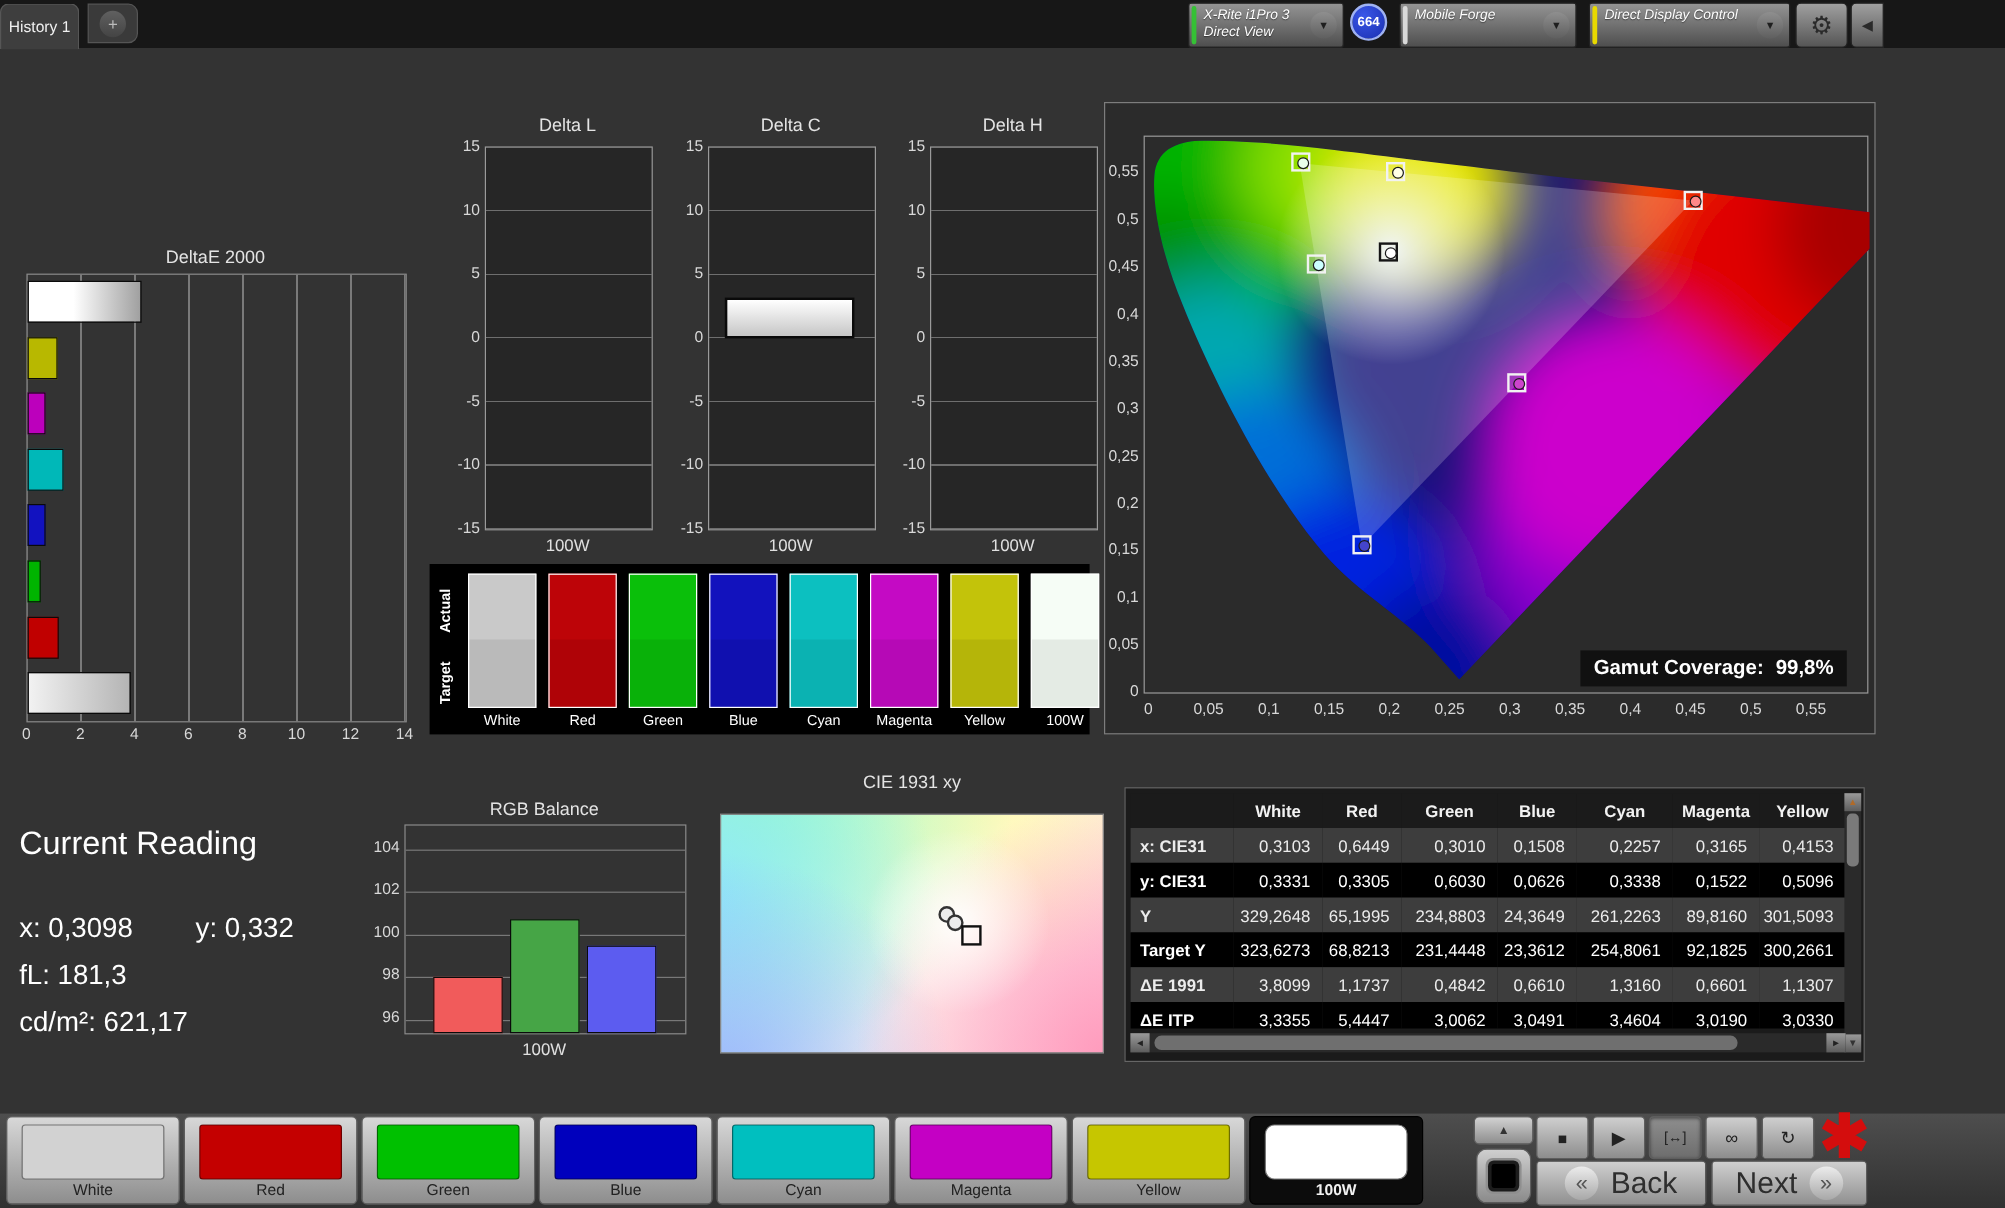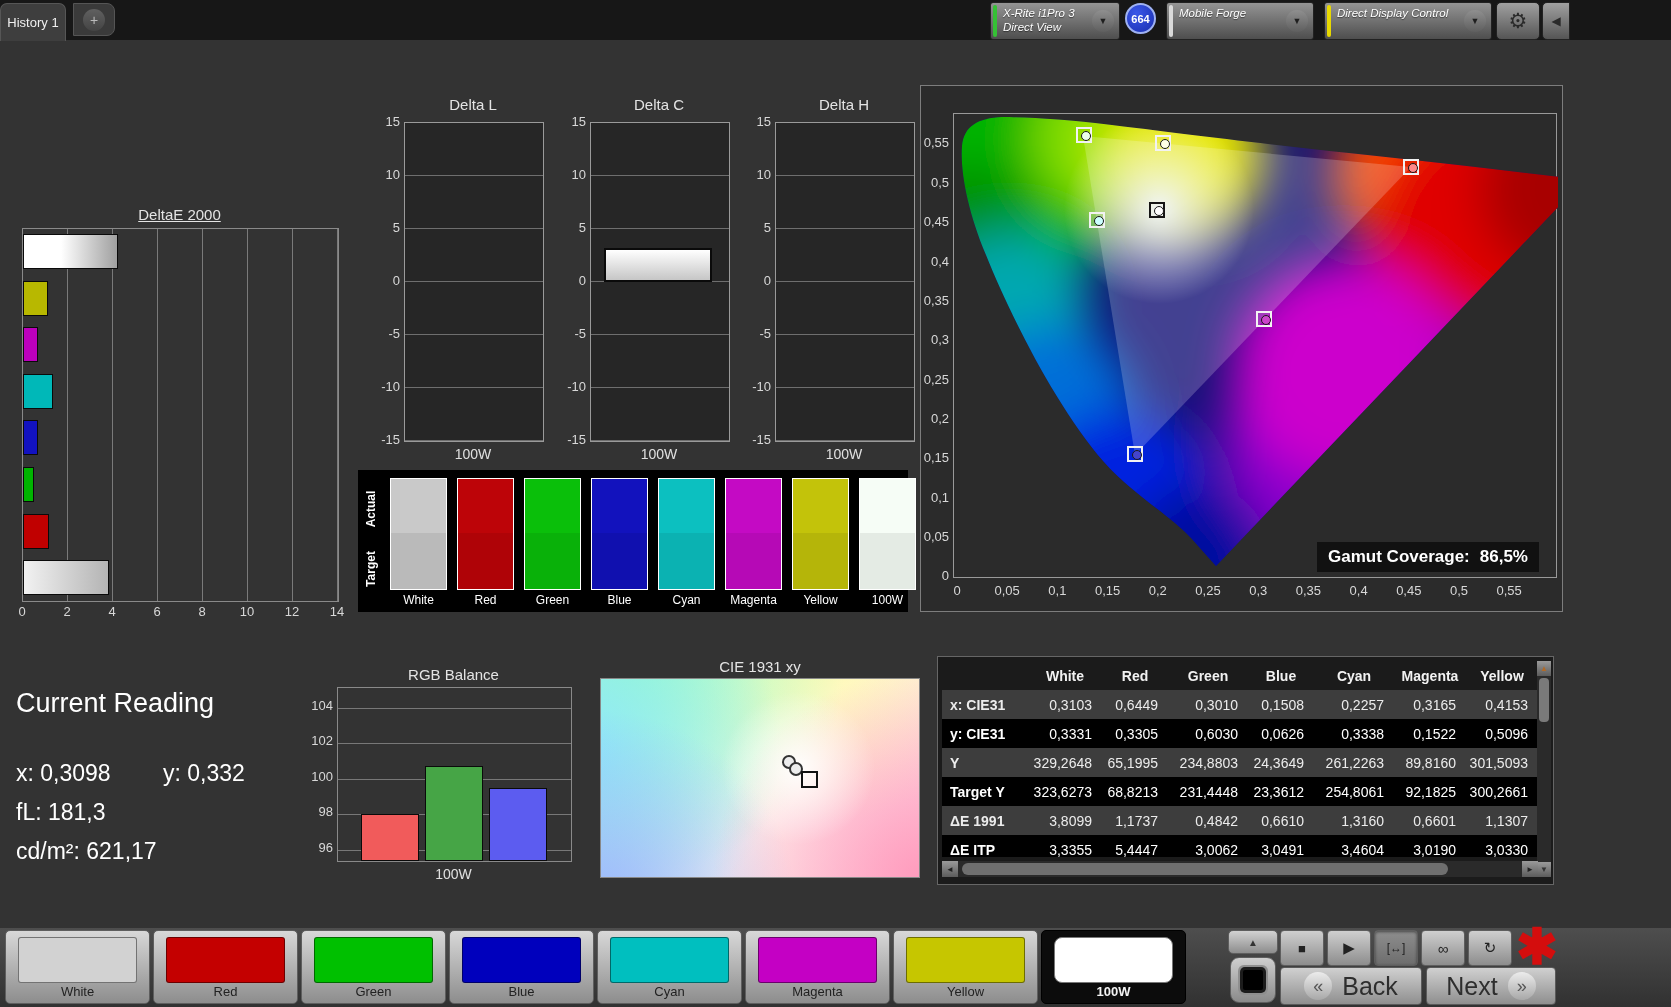--- a/index.html
+++ b/index.html
@@ -20,21 +20,21 @@
   #session-badge{position:absolute;left:1125px;top:3px;width:31px;height:31px;border-radius:50%;background:radial-gradient(circle at 35% 30%,#3a57e8,#1a2fb0);border:2px solid #9fb2f2;color:#fff;font-size:11px;font-weight:bold;display:flex;align-items:center;justify-content:center;box-sizing:border-box;}
   .sq-btn{position:absolute;top:2px;height:36px;background:linear-gradient(#a0a0a0,#555);border:1px solid #222;border-radius:5px;display:flex;align-items:center;justify-content:center;color:#2a2a2a;}
   #gear-btn{left:1496px;width:42px;font-size:21px;}
   #collapse-btn{left:1542px;width:26px;font-size:12px;border-radius:5px 0 0 5px;}
 
   
   #page-title{position:absolute;left:10px;top:80px;font-size:37px;font-weight:300;color:#fafafa;letter-spacing:.5px;}
 
   
   .chart-title{position:absolute;text-align:center;font-size:15px;color:#e4e4e4;}
-  #deltae-title{left:22px;width:315px;top:206px;text-decoration:underline;}
+  #deltae-title{left:22px;width:315px;top:206px;}
   #deltae-plot{position:absolute;left:22px;top:228px;width:315px;height:372px;border:1px solid #8a8a8a;background-image:repeating-linear-gradient(to right,transparent 0 44px,#7a7a7a 44px 45px);}
   .de-bar{position:absolute;left:0;height:35px;border:1px solid #0a0a0a;box-sizing:border-box;}
   #deltae-xaxis{position:absolute;left:0;top:604px;width:380px;height:16px;}
   .de-xtick{position:absolute;transform:translateX(-50%);font-size:13px;color:#d8d8d8;}
 
   
   .lch-panel{position:absolute;top:96px;width:138px;height:372px;}
   .lch-title{position:absolute;left:0;width:138px;top:0;text-align:center;font-size:15px;color:#e4e4e4;}
   .lch-plot{position:absolute;left:0;top:26px;width:138px;height:318px;border:1px solid #9a9a9a;background-color:#262626;background-image:repeating-linear-gradient(to bottom,transparent 0 52px,#6e6e6e 52px 53px);}
   .lch-yticks{position:absolute;left:-32px;top:26px;width:28px;height:318px;}
@@ -69,21 +69,21 @@
   
   #rgb-title{left:337px;width:233px;top:666px;}
   #rgb-plot{position:absolute;left:337px;top:687px;width:233px;height:173px;border:1px solid #8a8a8a;}
   .rgb-grid{position:absolute;left:0;width:233px;height:1px;background:#787878;}
   #rgb-yaxis{position:absolute;left:299px;top:687px;width:34px;height:173px;}
   .rgb-ytick{position:absolute;right:0;width:34px;text-align:right;font-size:13px;color:#d8d8d8;}
   .rgb-bar{position:absolute;width:58px;border:1.5px solid #0a0a0a;box-sizing:border-box;}
   #rgb-xlabel{position:absolute;left:337px;width:233px;top:866px;text-align:center;font-size:14px;color:#e0e0e0;}
 
   
-  #cie31-title{left:600px;width:320px;top:658px;}
+  #cie31-title{left:600px;width:320px;top:644px;}
   #cie31-panel{position:absolute;left:600px;top:678px;width:320px;height:200px;border:1px solid #888;box-sizing:border-box;
     background:
       radial-gradient(circle at 62% 45%, rgba(255,255,255,.95) 0%, rgba(255,255,255,0) 34%),
       radial-gradient(circle at 100% 100%, rgba(255,150,185,.9), rgba(255,150,185,0) 55%),
       radial-gradient(circle at 0% 115%, rgba(150,175,255,.9), rgba(150,175,255,0) 50%),
       radial-gradient(circle at -5% 35%, rgba(140,230,255,.9), rgba(140,230,255,0) 55%),
       radial-gradient(circle at 8% -10%, rgba(150,255,190,.95), rgba(150,255,190,0) 60%),
       radial-gradient(circle at 70% -15%, rgba(255,250,170,.9), rgba(255,250,170,0) 55%),
       linear-gradient(120deg,#bdfad9,#fef7ee 55%,#ffd3e4);}
   .c31-dot{position:absolute;width:10px;height:10px;border-radius:50%;background:#ececec;border:2px solid #333;}
@@ -361,21 +361,21 @@
         <div class="cie76-xtick" style="left: 287px; top: 497px;">0,25</div>
         <div class="cie76-xtick" style="left: 337.2px; top: 497px;">0,3</div>
         <div class="cie76-xtick" style="left: 387.4px; top: 497px;">0,35</div>
         <div class="cie76-xtick" style="left: 437.6px; top: 497px;">0,4</div>
         <div class="cie76-xtick" style="left: 487.8px; top: 497px;">0,45</div>
         <div class="cie76-xtick" style="left: 538px; top: 497px;">0,5</div>
         <div class="cie76-xtick" style="left: 588.2px; top: 497px;">0,55</div>
       </div>
     <div id="gamut-box">
       <span>Gamut Coverage:</span>
-      <span>86,5%</span>
+      <span>99,8%</span>
     </div>
   </div>
 
   <div id="cr-title">Current Reading</div>
   <div class="cr-line" style="left:16px;top:760px">x: 0,3098</div>
   <div class="cr-line" style="left:163px;top:760px">y: 0,332</div>
   <div class="cr-line" style="left:16px;top:799px">fL: 181,3</div>
   <div class="cr-line" style="left:16px;top:838px">cd/m²: 621,17</div>
 
   <div class="chart-title" id="rgb-title">RGB Balance</div>

